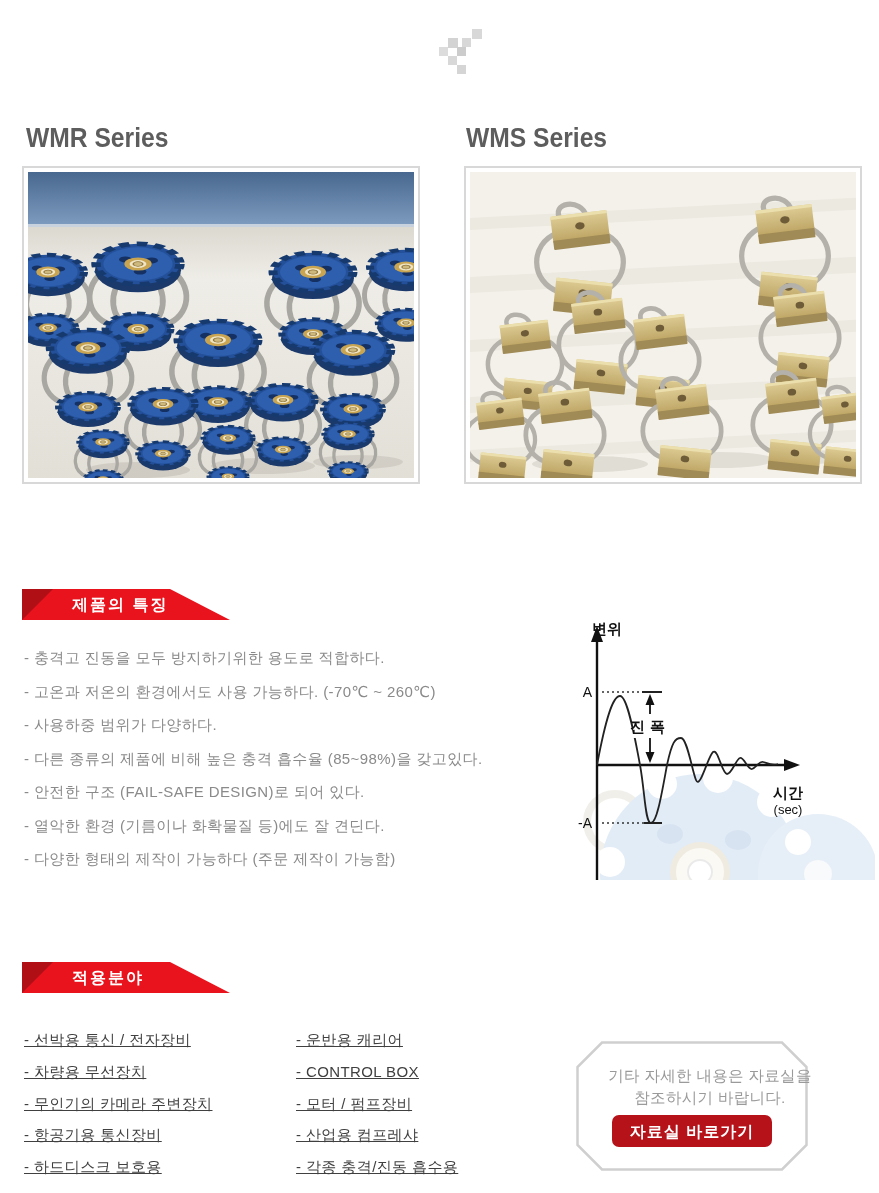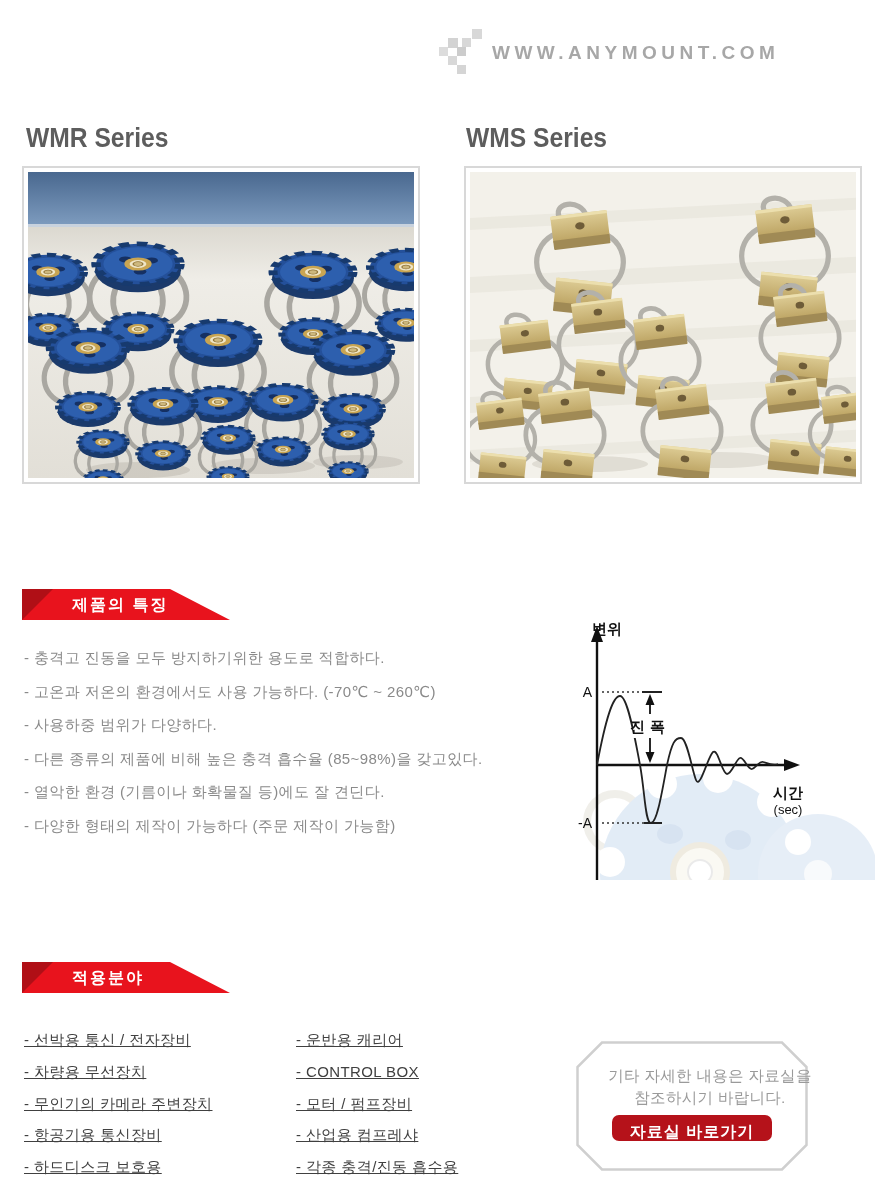--- a/index.html
+++ b/index.html
@@ -38,40 +38,39 @@
   .app-item{font-size:15px;color:#404040;line-height:31.8px;letter-spacing:.4px;white-space:nowrap;text-decoration:underline;}
 
   
   .graph{position:absolute;left:550px;top:612px;}
 
   
   .info-box{position:absolute;left:576px;top:1041px;width:232px;height:130px;}
   .info-box svg{position:absolute;left:0;top:0;}
   .info-text{position:absolute;left:0;top:24px;width:268px;text-align:center;
              font-size:15.5px;color:#9a9a9a;line-height:22px;letter-spacing:.3px;}
-  .archive-btn{position:absolute;left:36px;top:74px;width:160px;height:26px;background:#b5121a;
+  .archive-btn{position:absolute;left:36px;top:74px;width:160px;height:32px;background:#b5121a;
                border:none;border-radius:7px;color:#fff;font-weight:bold;font-size:16px;
                line-height:32px;text-align:center;letter-spacing:1px;cursor:pointer;
                font-family:"Liberation Sans","DejaVu Sans",sans-serif;}
 </style>
 </head>
 <body>
 
 <div class="page">
 
   <svg class="brand-logo" width="52" height="50" viewBox="0 0 52 50">
     <rect x="39" y="3" width="10" height="10" fill="#d8d8d8"></rect>
     <rect x="29" y="12" width="9" height="9" fill="#d8d8d8"></rect>
     <rect x="15" y="12" width="10" height="10" fill="#d3d3d3"></rect>
     <rect x="6" y="21" width="9" height="9" fill="#dcdcdc"></rect>
     <rect x="24" y="21" width="9" height="9" fill="#cccccc"></rect>
     <rect x="15" y="30" width="9" height="9" fill="#d8d8d8"></rect>
     <rect x="24" y="39" width="9" height="9" fill="#d5d5d5"></rect>
   </svg>
-  <span class="site-url">WWW.ANYMOUNT.COM</span>
 
   <div class="series-title" style="left:26px;">WMR Series</div>
   <div class="photo-frame" style="left:22px;">
     <svg width="386" height="306" viewBox="0 0 386 306">
       <defs>
         <linearGradient id="bandG" x1="0" y1="0" x2="0" y2="1">
           <stop offset="0" stop-color="#49688f"></stop>
             <stop offset="1" stop-color="#7e9cbf"></stop>
         </linearGradient>
         <linearGradient id="surfG" x1="0" y1="0" x2="0" y2="1">
@@ -180,20 +179,21 @@
       <polygon points="0,0 31,0 0,31" fill="#b00f16"></polygon>
     </svg>
     <span class="ribbon-label">제품의 특징</span>
   </div>
 
   <div class="feature-list">
     <div class="feature-item">- 충격고 진동을 모두 방지하기위한 용도로 적합하다.</div>
     <div class="feature-item">- 고온과 저온의 환경에서도 사용 가능하다. (-70℃ ~ 260℃)</div>
     <div class="feature-item">- 사용하중 범위가 다양하다.</div>
     <div class="feature-item">- 다른 종류의 제품에 비해 높은 충격 흡수율 (85~98%)을 갖고있다.</div>
+    <div class="feature-item">- 안전한 구조 (FAIL-SAFE DESIGN)로 되어 있다.</div>
     <div class="feature-item">- 열악한 환경 (기름이나 화확물질 등)에도 잘 견딘다.</div>
     <div class="feature-item">- 다양한 형태의 제작이 가능하다 (주문 제작이 가능함)</div>
   </div>
 
   <svg class="graph" width="325" height="268" viewBox="0 0 325 268">
 
     <g opacity=".4">
       <circle cx="65" cy="210" r="28" fill="none" stroke="#dcd8cc" stroke-width="8"></circle>
       <circle cx="85" cy="228" r="22" fill="none" stroke="#e2ddd0" stroke-width="7"></circle>
       <circle cx="150" cy="262" r="100" fill="#b9d0ea"></circle>

